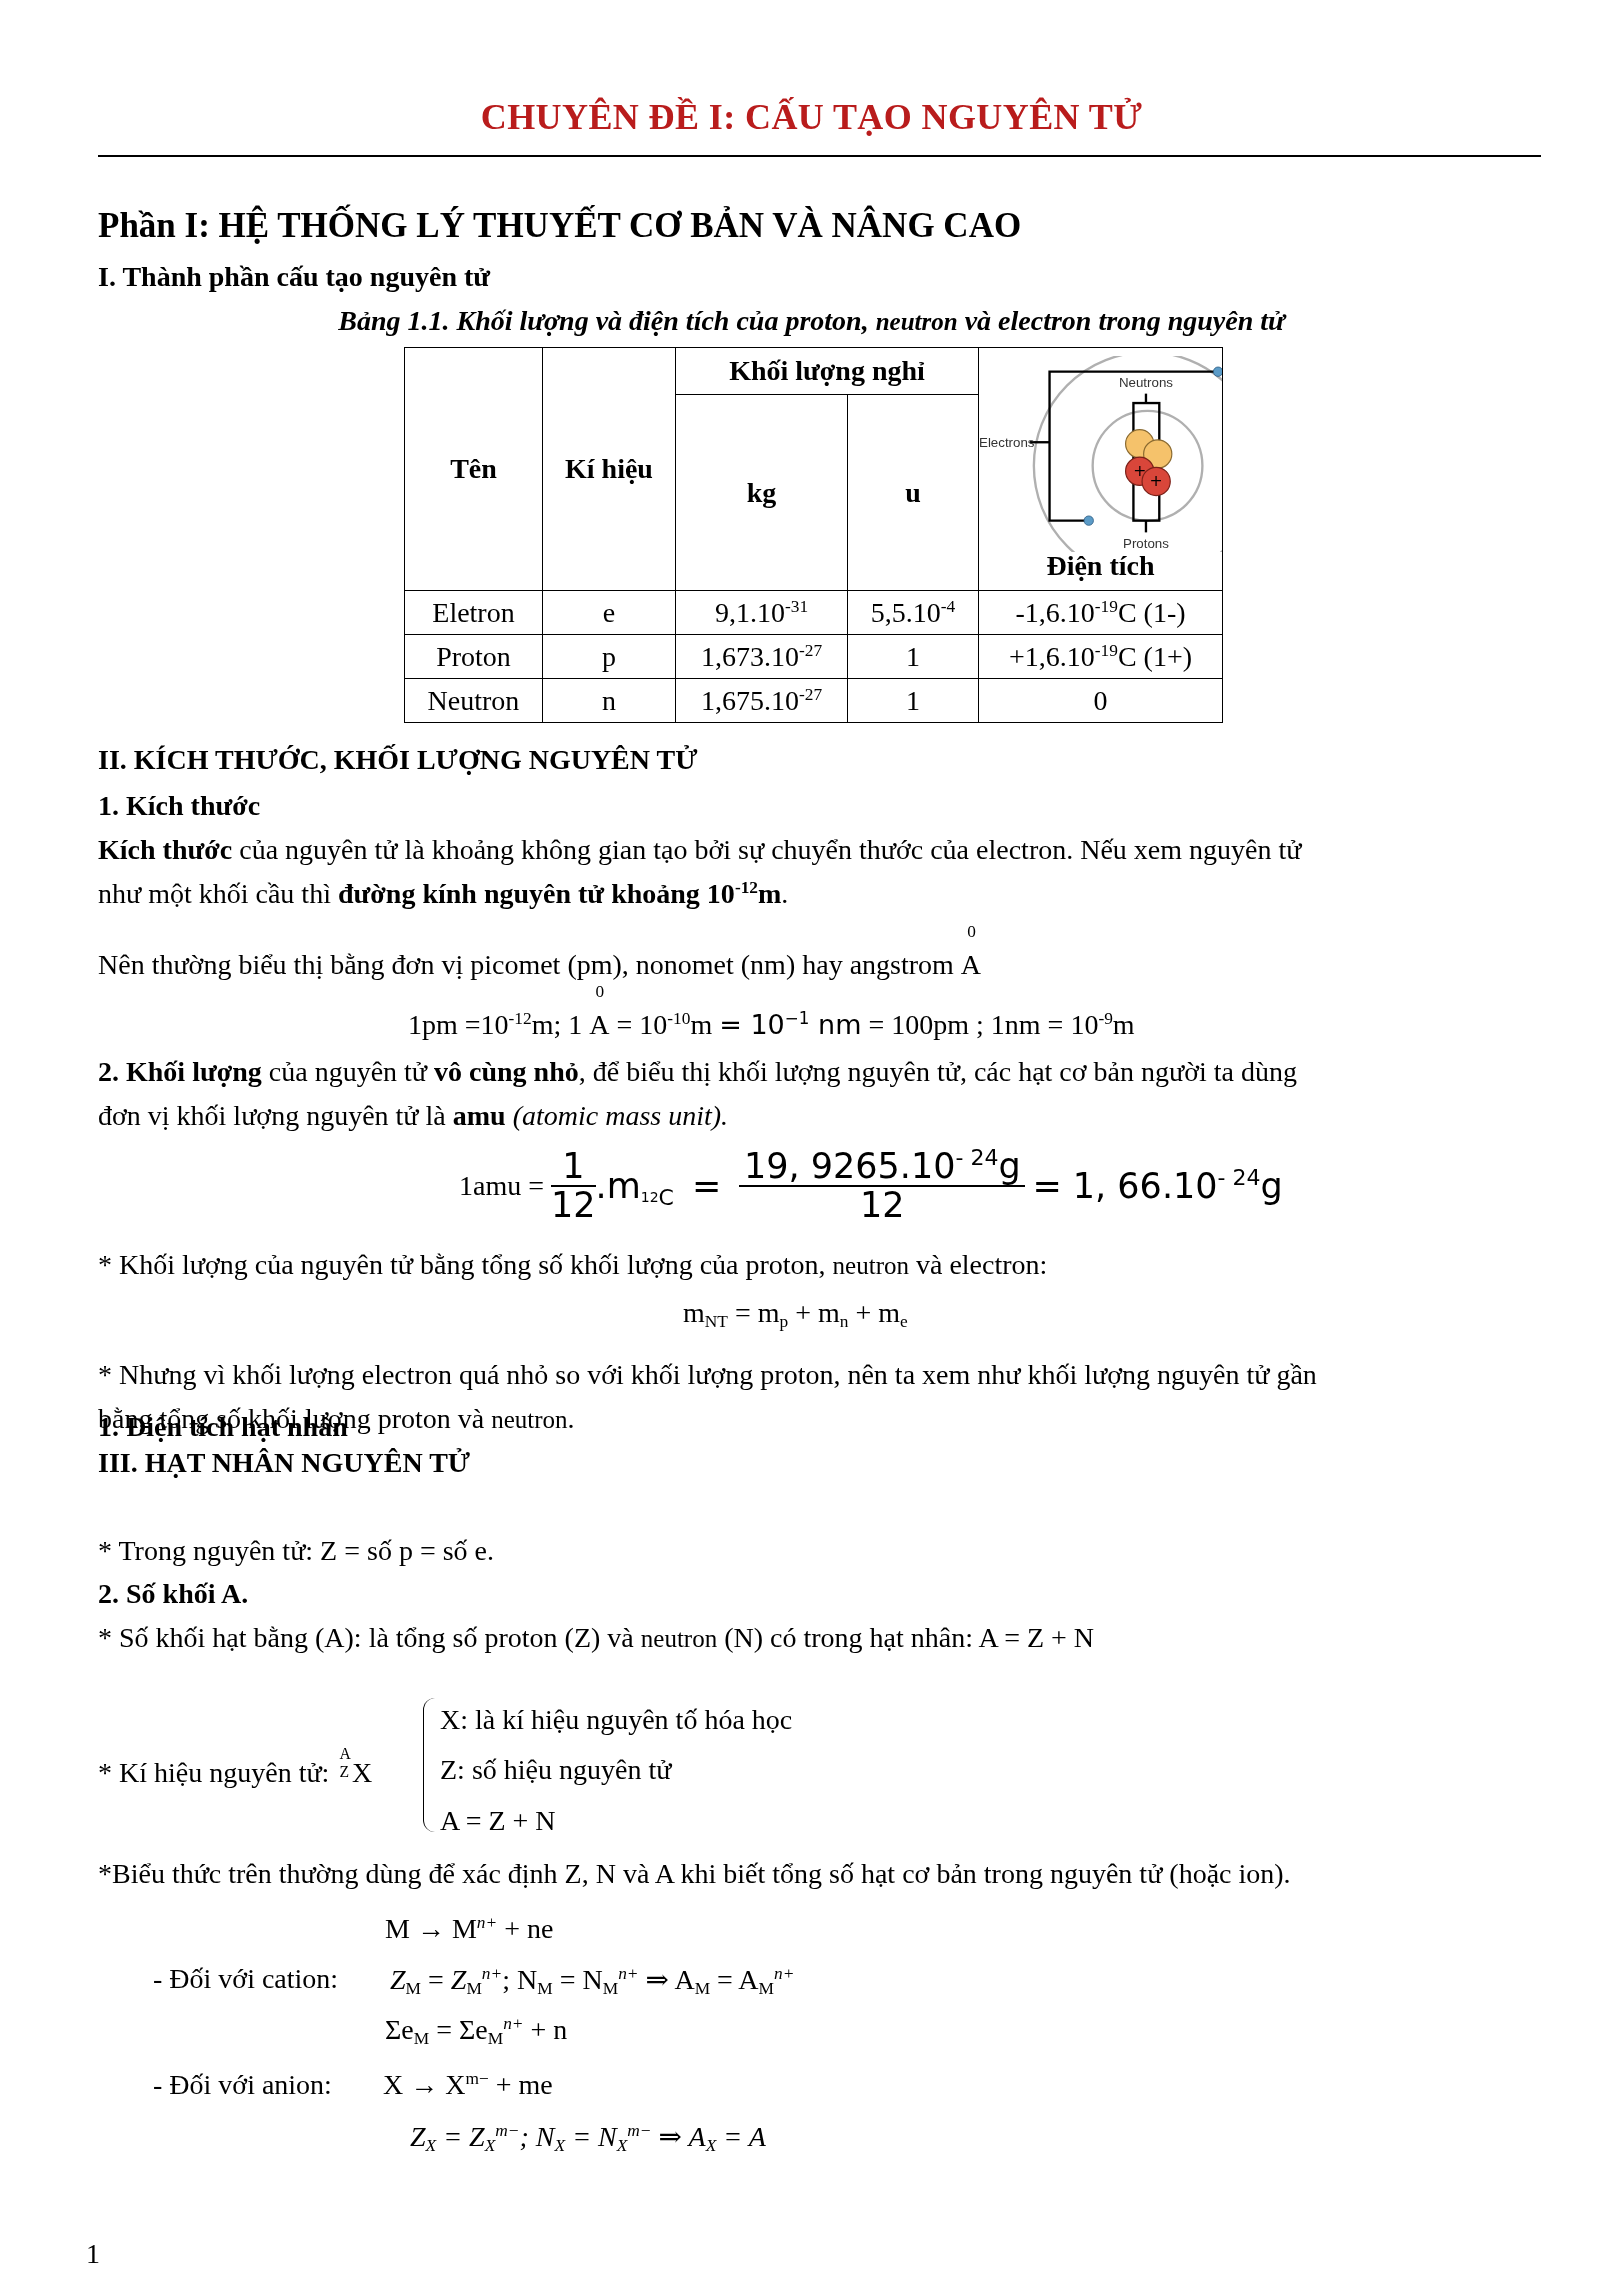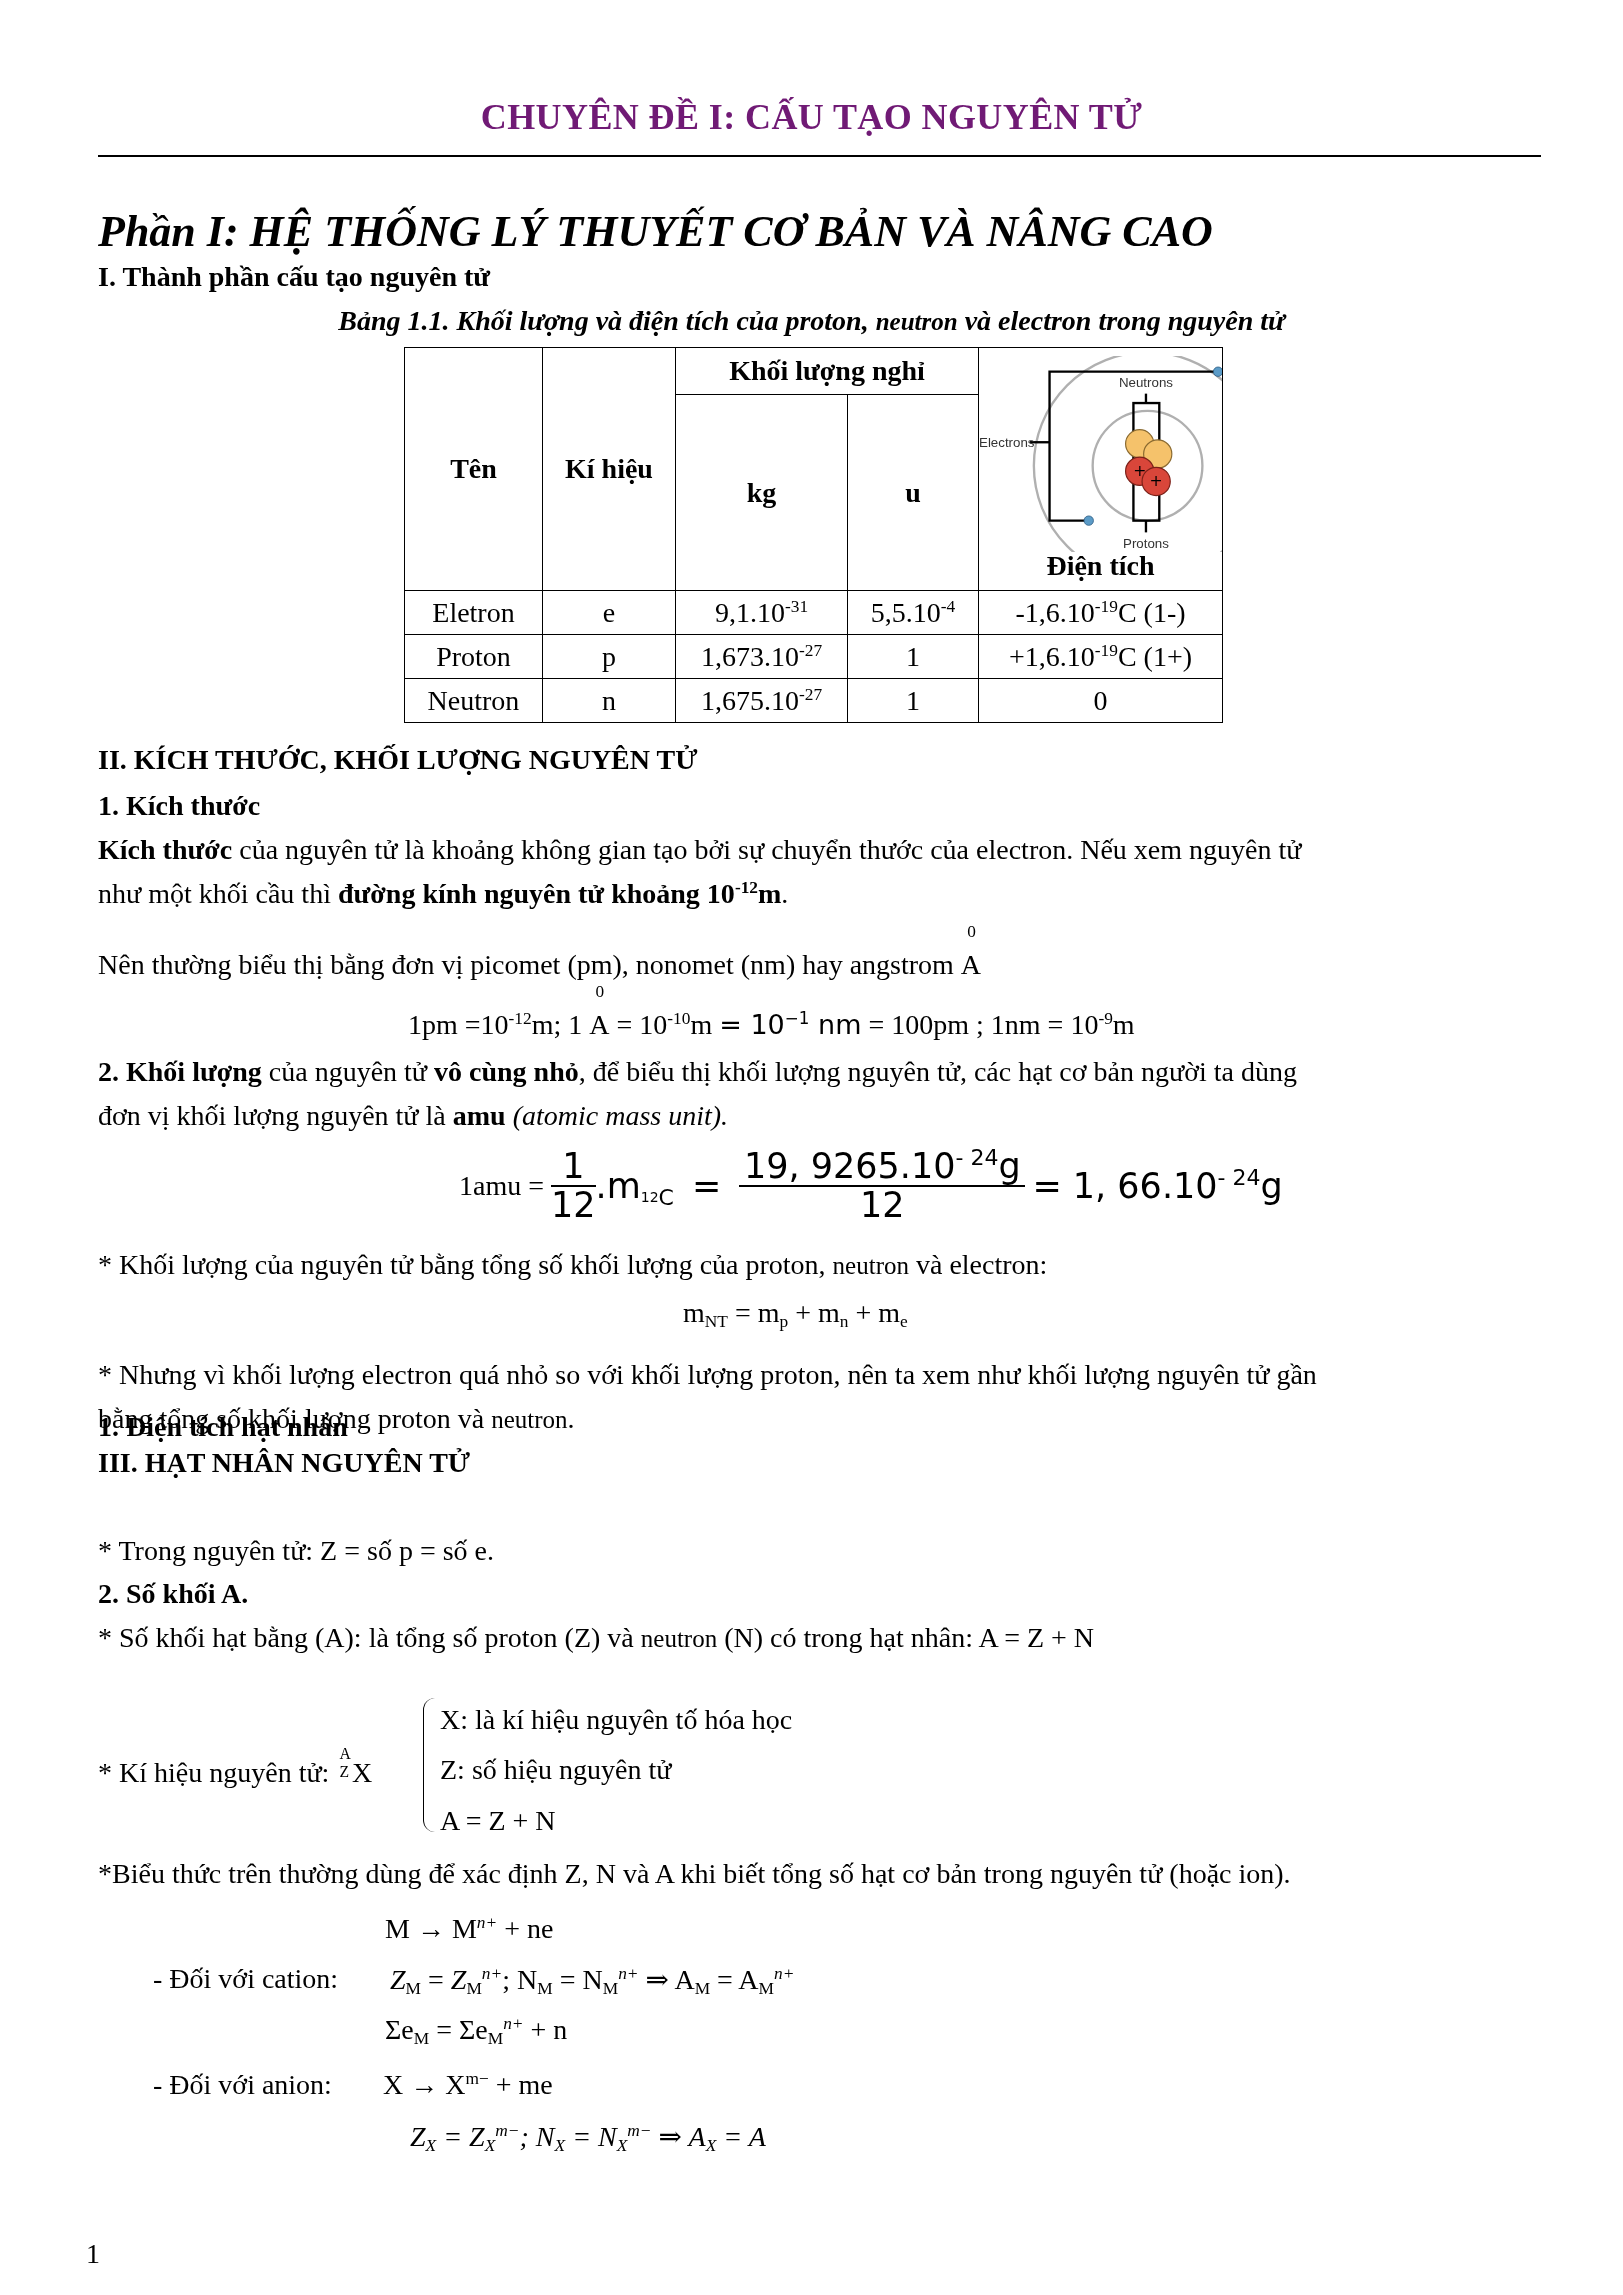--- a/index.html
+++ b/index.html
@@ -4,26 +4,26 @@
 <style>
   html, body { margin: 0; padding: 0; background: #ffffff; }
   body {
     width: 1623px; height: 2295px; position: relative; overflow: hidden;
     font-family: "Liberation Serif", "DejaVu Serif", serif;
     color: #000;
   }
   .abs { position: absolute; }
   .title {
     left: 0; width: 1623px; top: 96px; text-align: center;
-    font-size: 36px; font-weight: bold; color: #701a75; letter-spacing: 0.4px;
+    font-size: 36px; font-weight: bold; color: #b91c1c; letter-spacing: 0.4px;
   }
   .rule {
     left: 98px; width: 1443px; top: 155px; height: 0; border-top: 2.4px solid #000;
   }
-  .h1 { left: 98px; top: 206px; font-size: 44px; font-weight: bold; font-style: italic; }
+  .h1 { left: 98px; top: 206px; font-size: 35px; font-weight: bold; }
   .h2 { font-size: 28px; font-weight: bold; left: 98px; }
   .p { font-size: 28px; left: 98px; white-space: nowrap; }
   .caption { left: 0; width: 1623px; text-align: center; top: 305px; font-size: 28px; font-style: italic; font-weight: bold; }
   .caption .small { font-size: 25px; }
   b { font-weight: bold; }
   i { font-style: italic; margin-top: 33px; }
   sup { font-size: 0.62em; vertical-align: 0.6em; line-height: 0; }
   sub { font-size: 0.62em; vertical-align: -0.3em; line-height: 0; }
 
   

